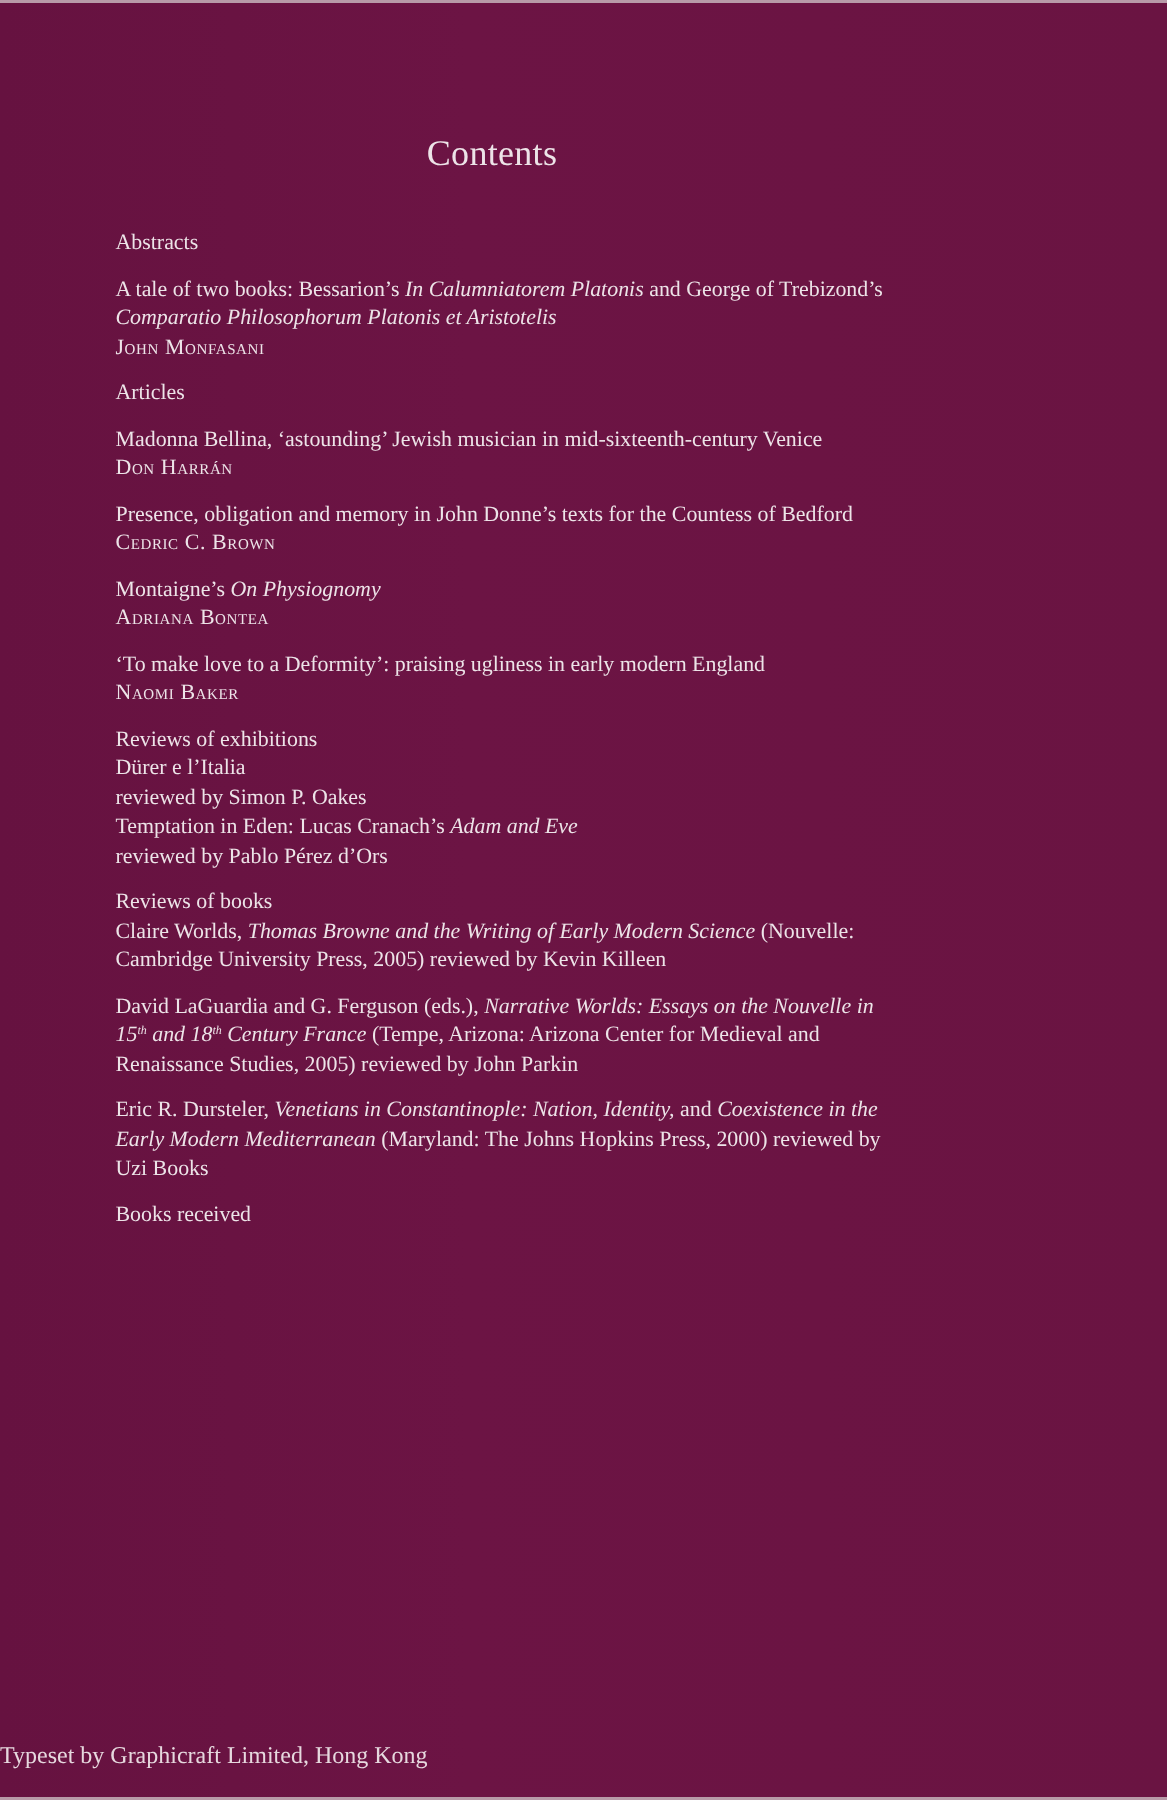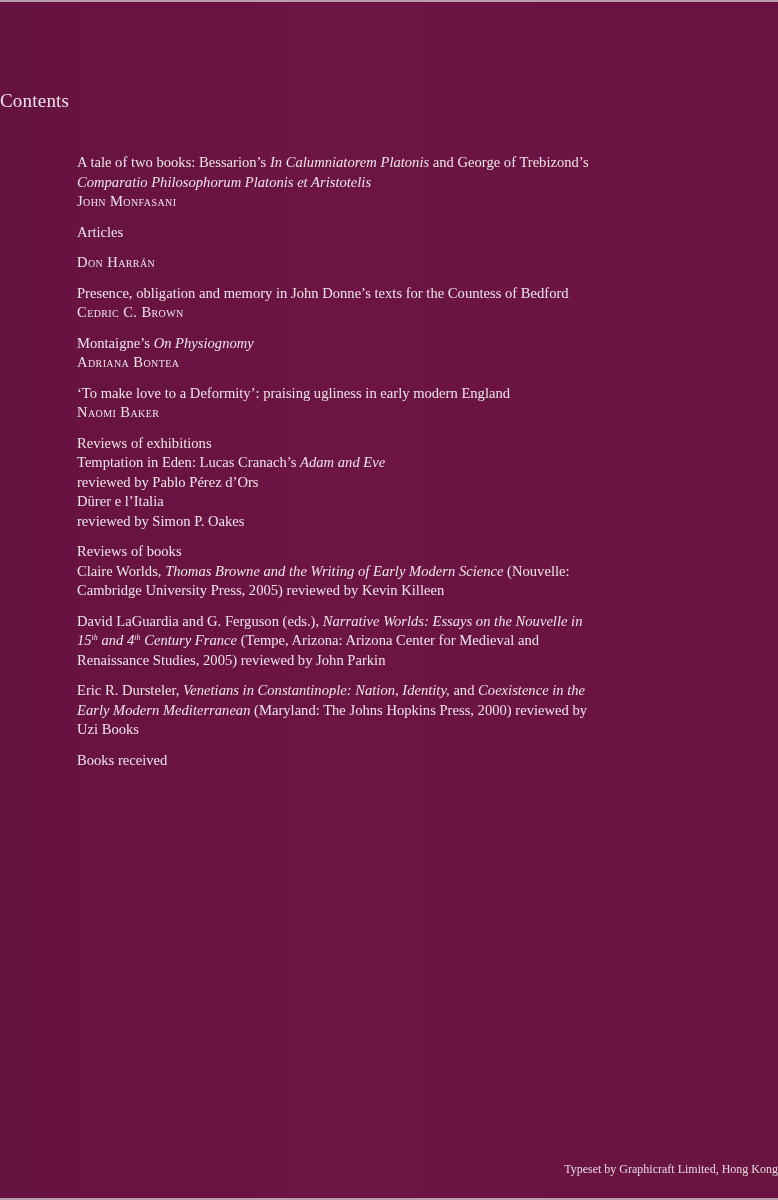--- a/index.html
+++ b/index.html
@@ -22,22 +22,22 @@
     background: linear-gradient(90deg, #661240 0%, #6c1444 40%, #6a1442 100%);
     border-top: 2px solid #b89aa8;
     border-bottom: 2px solid #b89aa8;
     box-sizing: border-box;
   }
   .title {
     position: absolute;
     top: 88px;
     left: 0;
     width: 656px;
-    text-align: left;
-    font-size: 19px;
+    text-align: center;
+    font-size: 24px;
     letter-spacing: 0.2px;
   }
   .toc {
     position: absolute;
     left: 77px;
     top: 151px;
     width: 650px;
     font-size: 14.6px;
     line-height: 19.5px;
   }
@@ -47,46 +47,50 @@
     font-variant: small-caps;
     letter-spacing: 0.4px;
   }
   em { font-style: italic; }
   sup { font-size: 8px; vertical-align: 5px; line-height: 0; }
   .footer {
     position: absolute;
     top: 1160px;
     left: 0;
     width: 778px;
-    text-align: right;
-    font-size: 12px;
+    text-align: left;
+    font-size: 16px;
     color: #e6d8de;
   }
 </style>
 </head>
 <body>
 
 <div class="page">
 
   <div class="title">Contents</div>
 
   <div class="toc">
 
+    <div class="block">
+      <span class="line">Abstracts</span>
+    </div>
 
     <div class="block">
       <span class="line"><span>A tale of two books: Bessarion’s </span><em>In Calumniatorem Platonis</em><span> and George of Trebizond’s</span></span>
       <em class="line">Comparatio Philosophorum Platonis et Aristotelis</em>
       <span class="line author">John Monfasani</span>
     </div>
 
     <div class="block">
       <span class="line">Articles</span>
     </div>
 
     <div class="block">
+      <span class="line">Madonna Bellina, ‘astounding’ Jewish musician in mid-sixteenth-century Venice</span>
       <span class="line author">Don Harrán</span>
     </div>
 
     <div class="block">
       <span class="line">Presence, obligation and memory in John Donne’s texts for the Countess of Bedford</span>
       <span class="line author">Cedric C. Brown</span>
     </div>
 
     <div class="block">
       <span class="line"><span>Montaigne’s </span><em>On Physiognomy</em></span>
@@ -94,40 +98,40 @@
     </div>
 
     <div class="block">
       <span class="line">‘To make love to a Deformity’: praising ugliness in early modern England</span>
       <span class="line author">Naomi Baker</span>
     </div>
 
     <div class="block">
       <span class="line">Reviews of exhibitions</span>
       <div>
+        <span class="line">Dürer e l’Italia</span>
+        <span class="line">reviewed by Simon P. Oakes</span>
+      </div>
+      <div>
         <span class="line"><span>Temptation in Eden: Lucas Cranach’s </span><em>Adam and Eve</em></span>
         <span class="line">reviewed by Pablo Pérez d’Ors</span>
-      </div>
-      <div>
-        <span class="line">Dürer e l’Italia</span>
-        <span class="line">reviewed by Simon P. Oakes</span>
       </div>
     </div>
 
     <div class="block">
       <span class="line">Reviews of books</span>
       <div>
         <span class="line"><span>Claire Worlds, </span><em>Thomas Browne and the Writing of Early Modern Science</em><span> (Nouvelle:</span></span>
         <span class="line">Cambridge University Press, 2005) reviewed by Kevin Killeen</span>
       </div>
     </div>
 
     <div class="block">
       <span class="line"><span>David LaGuardia and G. Ferguson (eds.), </span><em>Narrative Worlds: Essays on the Nouvelle in</em></span>
-      <span class="line"><em><span>15</span><sup>th</sup><span> and 4</span><sup>th</sup><span> Century France</span></em><span> (Tempe, Arizona: Arizona Center for Medieval and</span></span>
+      <span class="line"><em><span>15</span><sup>th</sup><span> and 18</span><sup>th</sup><span> Century France</span></em><span> (Tempe, Arizona: Arizona Center for Medieval and</span></span>
       <span class="line">Renaissance Studies, 2005) reviewed by John Parkin</span>
     </div>
 
     <div class="block">
       <span class="line"><span>Eric R. Dursteler, </span><em>Venetians in Constantinople: Nation, Identity,</em><span> and </span><em>Coexistence in the</em></span>
       <span class="line"><em>Early Modern Mediterranean</em><span> (Maryland: The Johns Hopkins Press, 2000) reviewed by</span></span>
       <span class="line">Uzi Books</span>
     </div>
 
     <div class="block">

